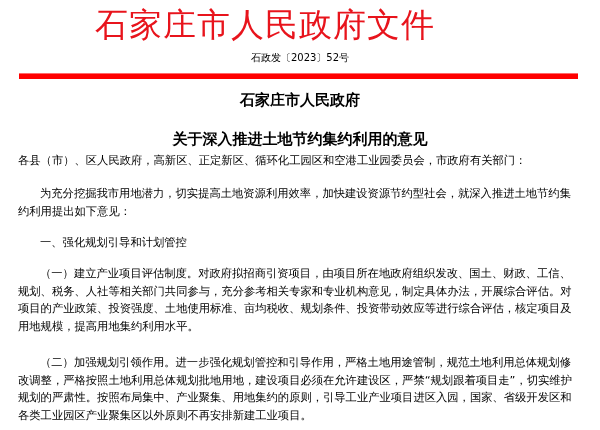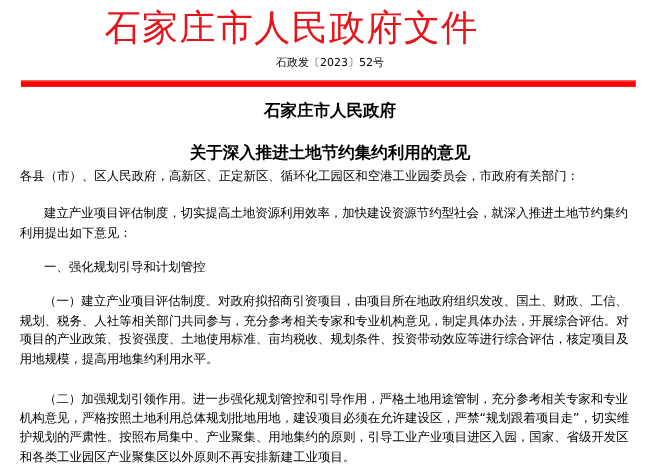--- a/index.html
+++ b/index.html
@@ -42,17 +42,17 @@
 
 <div class="doc">
   <div class="doc-title">石家庄市人民政府文件</div>
   <div class="doc-number">石政发〔2023〕52号</div>
   <div class="red-rule"></div>
 
   <div class="heading h1">石家庄市人民政府</div>
   <div class="heading h2">关于深入推进土地节约集约利用的意见</div>
 
   <p class="para addressee">各县（市）、区人民政府，高新区、正定新区、循环化工园区和空港工业园委员会，市政府有关部门：</p>
-  <p class="para indent intro">建立产业项目评估制度，切实提高土地资源利用效率，加快建设资源节约型社会，就深入推进土地节约集约利用提出如下意见：</p>
+  <p class="para indent intro">为充分挖掘我市用地潜力，切实提高土地资源利用效率，加快建设资源节约型社会，就深入推进土地节约集约利用提出如下意见：</p>
   <p class="para section-1">一、强化规划引导和计划管控</p>
   <p class="para indent item-1">（一）建立产业项目评估制度。对政府拟招商引资项目，由项目所在地政府组织发改、国土、财政、工信、规划、税务、人社等相关部门共同参与，充分参考相关专家和专业机构意见，制定具体办法，开展综合评估。对项目的产业政策、投资强度、土地使用标准、亩均税收、规划条件、投资带动效应等进行综合评估，核定项目及用地规模，提高用地集约利用水平。</p>
-  <p class="para indent item-2">（二）加强规划引领作用。进一步强化规划管控和引导作用，严格土地用途管制，充分参考相关专家和专业机构意见，严格按照土地利用总体规划批地用地，建设项目必须在允许建设区，严禁“规划跟着项目走”，切实维护规划的严肃性。按照布局集中、产业聚集、用地集约的原则，引导工业产业项目进区入园，国家、省级开发区和各类工业园区产业聚集区以外原则不再安排新建工业项目。</p>
+  <p class="para indent item-2">（二）加强规划引领作用。进一步强化规划管控和引导作用，严格土地用途管制，规范土地利用总体规划修改调整，严格按照土地利用总体规划批地用地，建设项目必须在允许建设区，严禁“规划跟着项目走”，切实维护规划的严肃性。按照布局集中、产业聚集、用地集约的原则，引导工业产业项目进区入园，国家、省级开发区和各类工业园区产业聚集区以外原则不再安排新建工业项目。</p>
 </div>
 
 </body></html>

